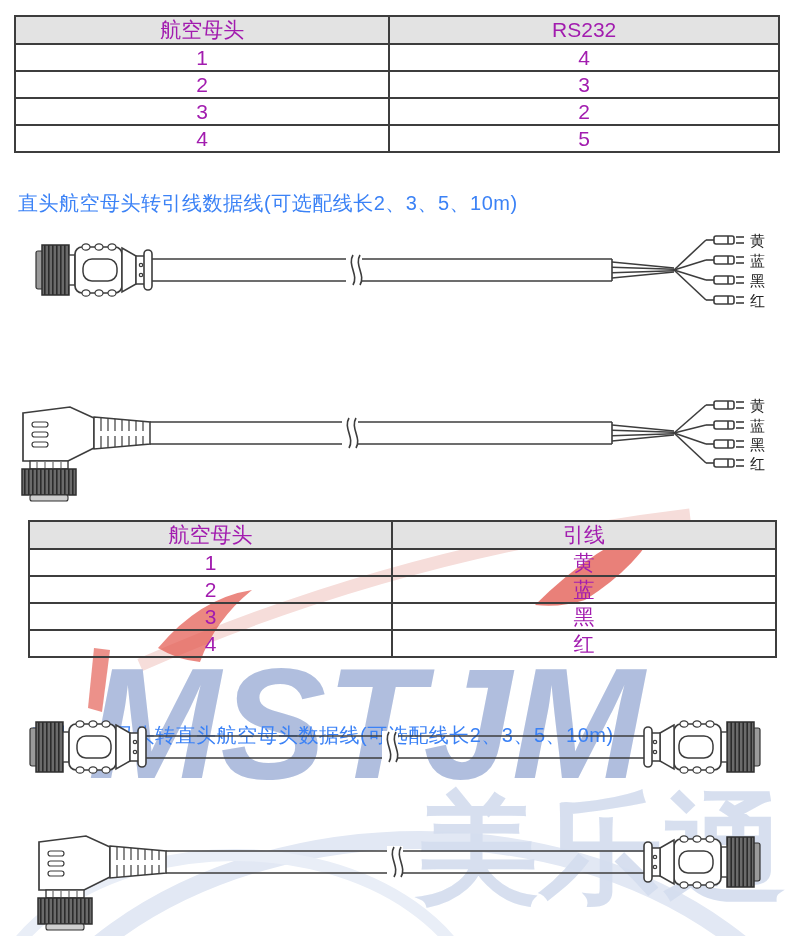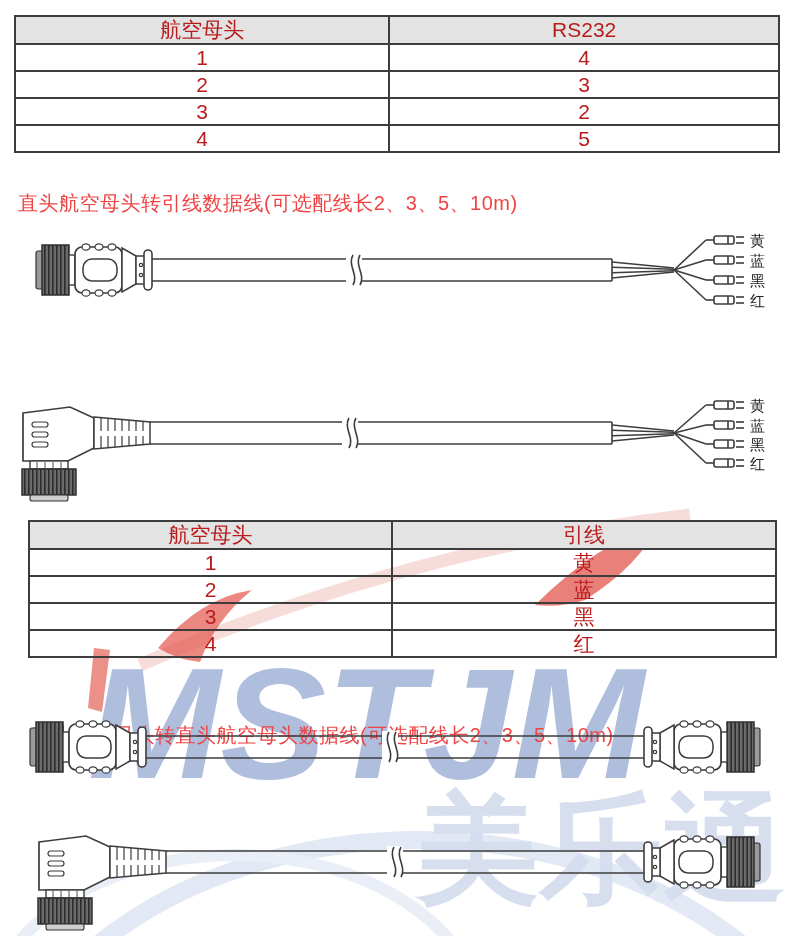--- a/index.html
+++ b/index.html
@@ -7,27 +7,27 @@
         font-family:"Liberation Sans", sans-serif;color:#2a2a2a;}
   
   .wm{position:absolute;left:0;top:0;width:790px;height:936px;pointer-events:none;}
   .wm-logo{font-family:"Liberation Sans",sans-serif;font-style:italic;font-weight:900;
            font-size:158px;fill:#9dafd6;opacity:.8;}
   .wm-brand{font-family:"Liberation Sans",sans-serif;font-weight:900;
             font-size:118px;fill:#d5deef;opacity:.95;}
   
   table.pin{position:absolute;border-collapse:collapse;table-layout:fixed;background:transparent;}
   table.pin th,table.pin td{border:2px solid #3d3d3d;text-align:center;padding:0;
-      font-size:21px;font-weight:400;color:#b91c1c;}
+      font-size:21px;font-weight:400;color:#a21caf;}
   table.pin th{background:#e3e3e3;height:26px;line-height:26px;}
   table.pin td{height:25px;line-height:25px;}
   #table1{left:14px;top:15px;width:766px;}
   #table2{left:28px;top:520px;width:749px;}
   
-  .caption{position:absolute;font-size:20px;letter-spacing:.5px;color:#ef4444;font-weight:500;white-space:nowrap;}
+  .caption{position:absolute;font-size:20px;letter-spacing:.5px;color:#3b82f6;font-weight:500;white-space:nowrap;}
   #cap1{left:18px;top:190px;}
   #cap2{left:12px;top:370px;}
   #cap3{left:32px;top:686px;margin-top:36px;}
   #cap4{left:18px;top:806px;}
   
   .diag{position:absolute;left:0;width:790px;}
   #diag1{top:228px;height:110px;}
   #diag2{top:395px;height:115px;}
   #diag3{top:715px;height:80px;}
   #diag4{top:800px;height:136px;}

